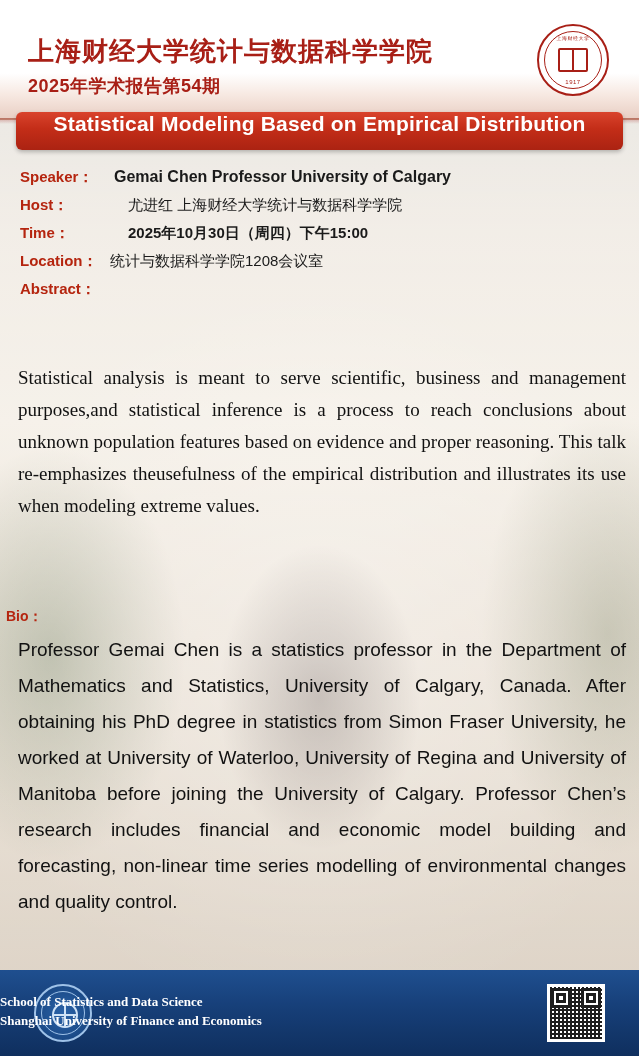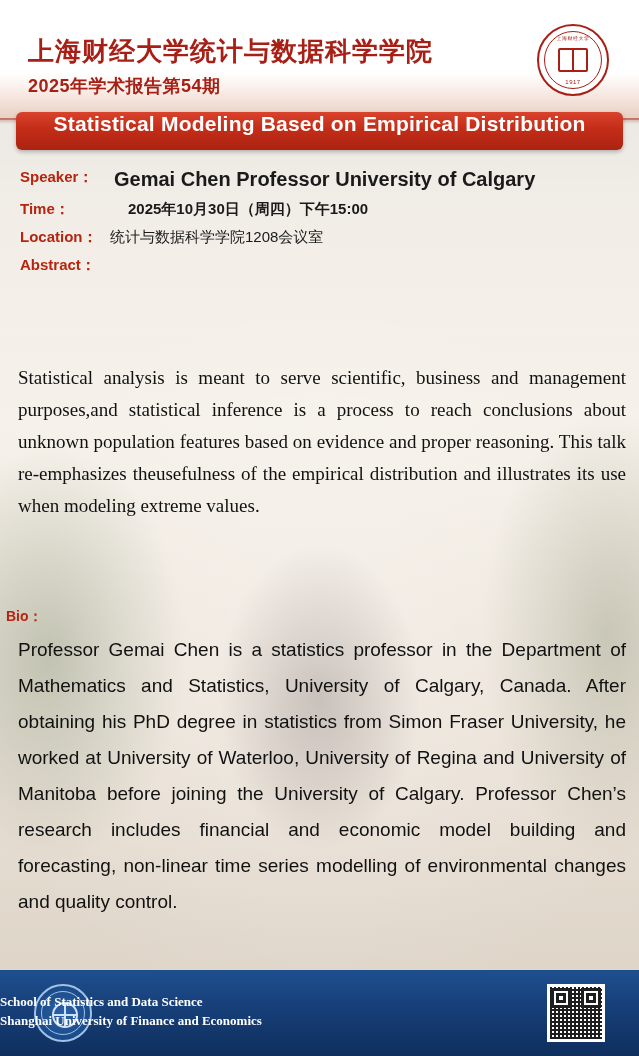--- a/index.html
+++ b/index.html
@@ -159,21 +159,21 @@
     flex: 0 0 86px;
     white-space: nowrap;
   }
   .info-value {
     color: #1a1a1a;
     font-size: 15px;
     font-weight: bold;
     white-space: nowrap;
   }
   .info-value.speaker {
-    font-size: 20px;
+    font-size: 16px;
     padding-left: 8px;
   }
   .info-value.host {
     font-weight: normal;
     font-size: 15px;
     padding-left: 22px;
   }
   .info-value.time {
     padding-left: 22px;
   }
@@ -320,20 +320,24 @@
   <div class="title-bar">
     <div class="title-bar-text">Statistical Modeling Based on Empirical Distribution</div>
   </div>
 
   <div class="info">
     <div class="info-row">
       <div class="info-label">Speaker：</div>
       <div class="info-value speaker">Gemai Chen Professor   University of Calgary</div>
     </div>
     <div class="info-row">
+      <div class="info-label">Host：</div>
+      <div class="info-value host">尤进红 上海财经大学统计与数据科学学院</div>
+    </div>
+    <div class="info-row">
       <div class="info-label">Time：</div>
       <div class="info-value time">2025年10月30日（周四）下午15:00</div>
     </div>
     <div class="info-row">
       <div class="info-label">Location：</div>
       <div class="info-value location">统计与数据科学学院1208会议室</div>
     </div>
     <div class="abstract-label">Abstract：</div>
   </div>
 

